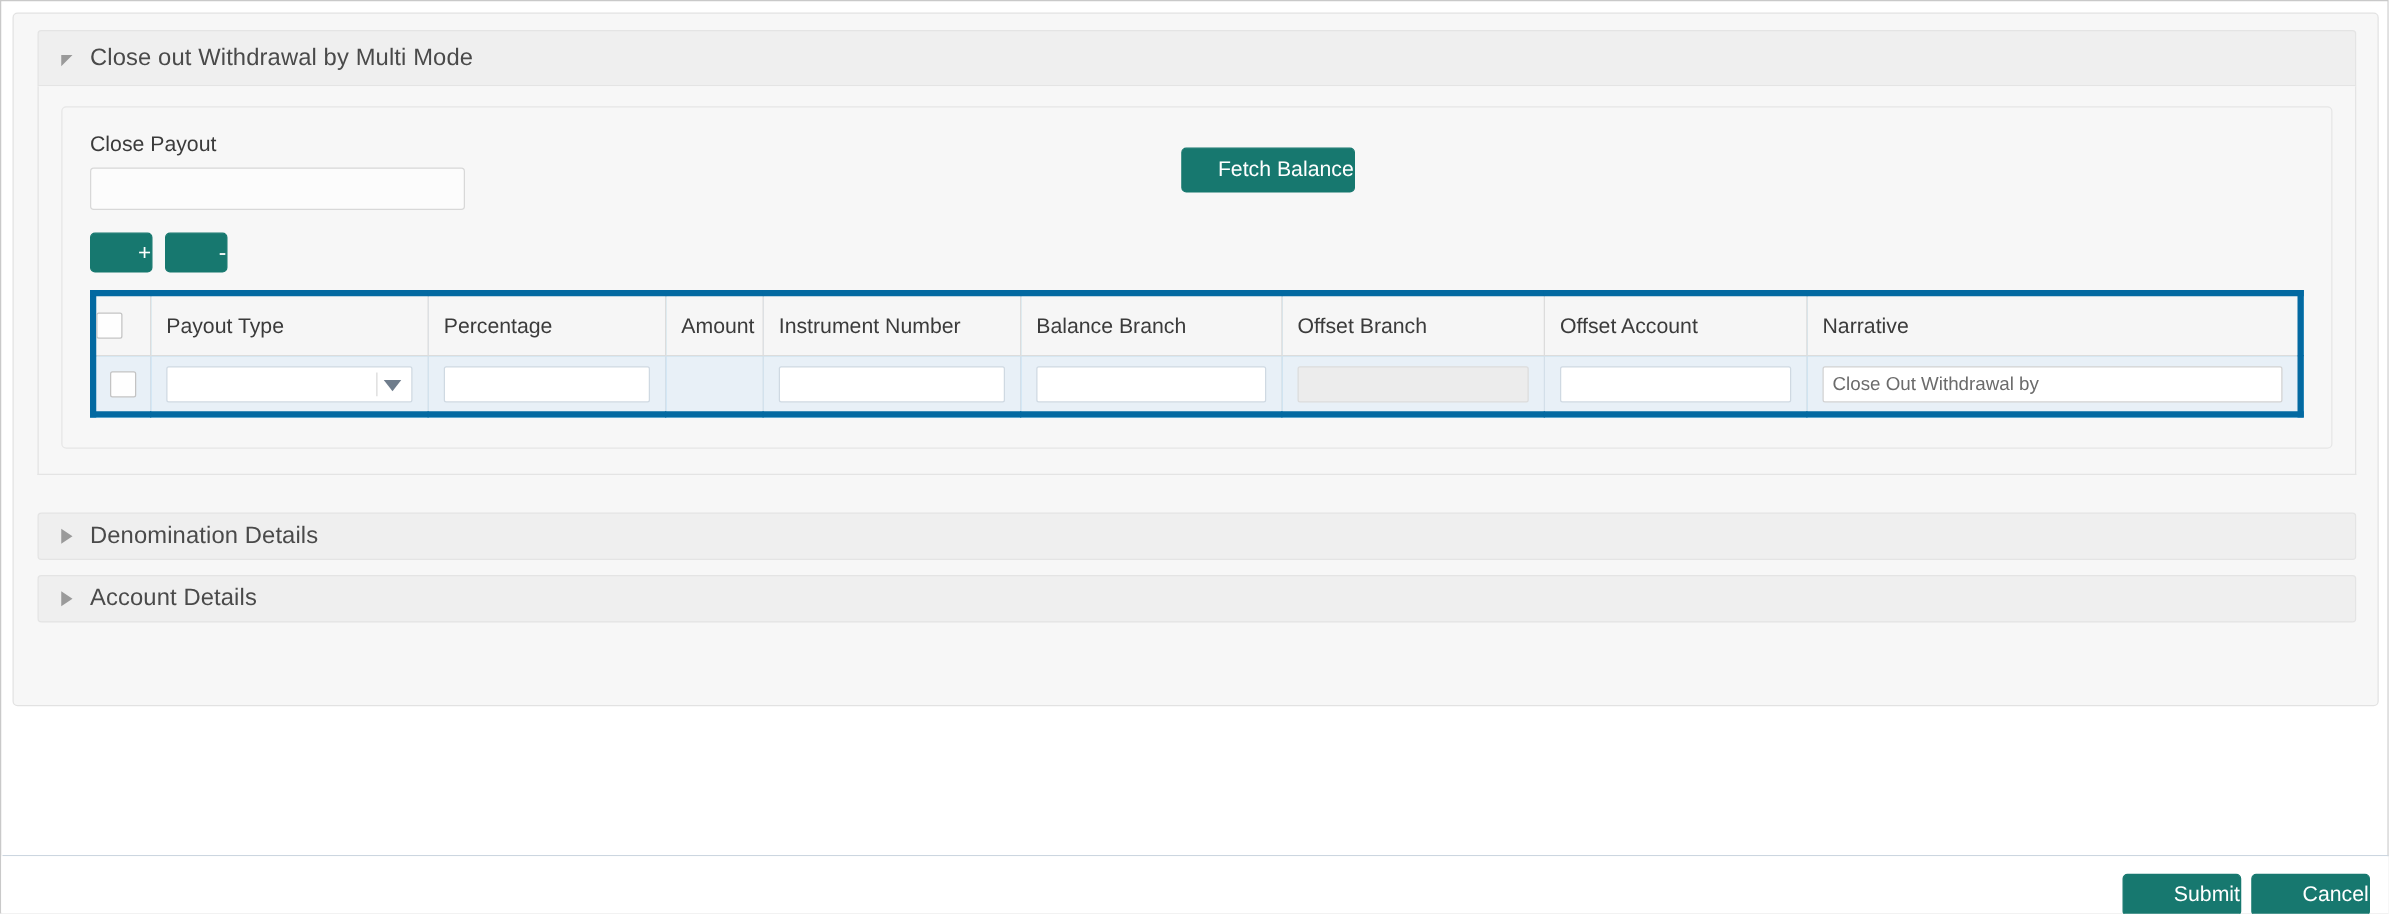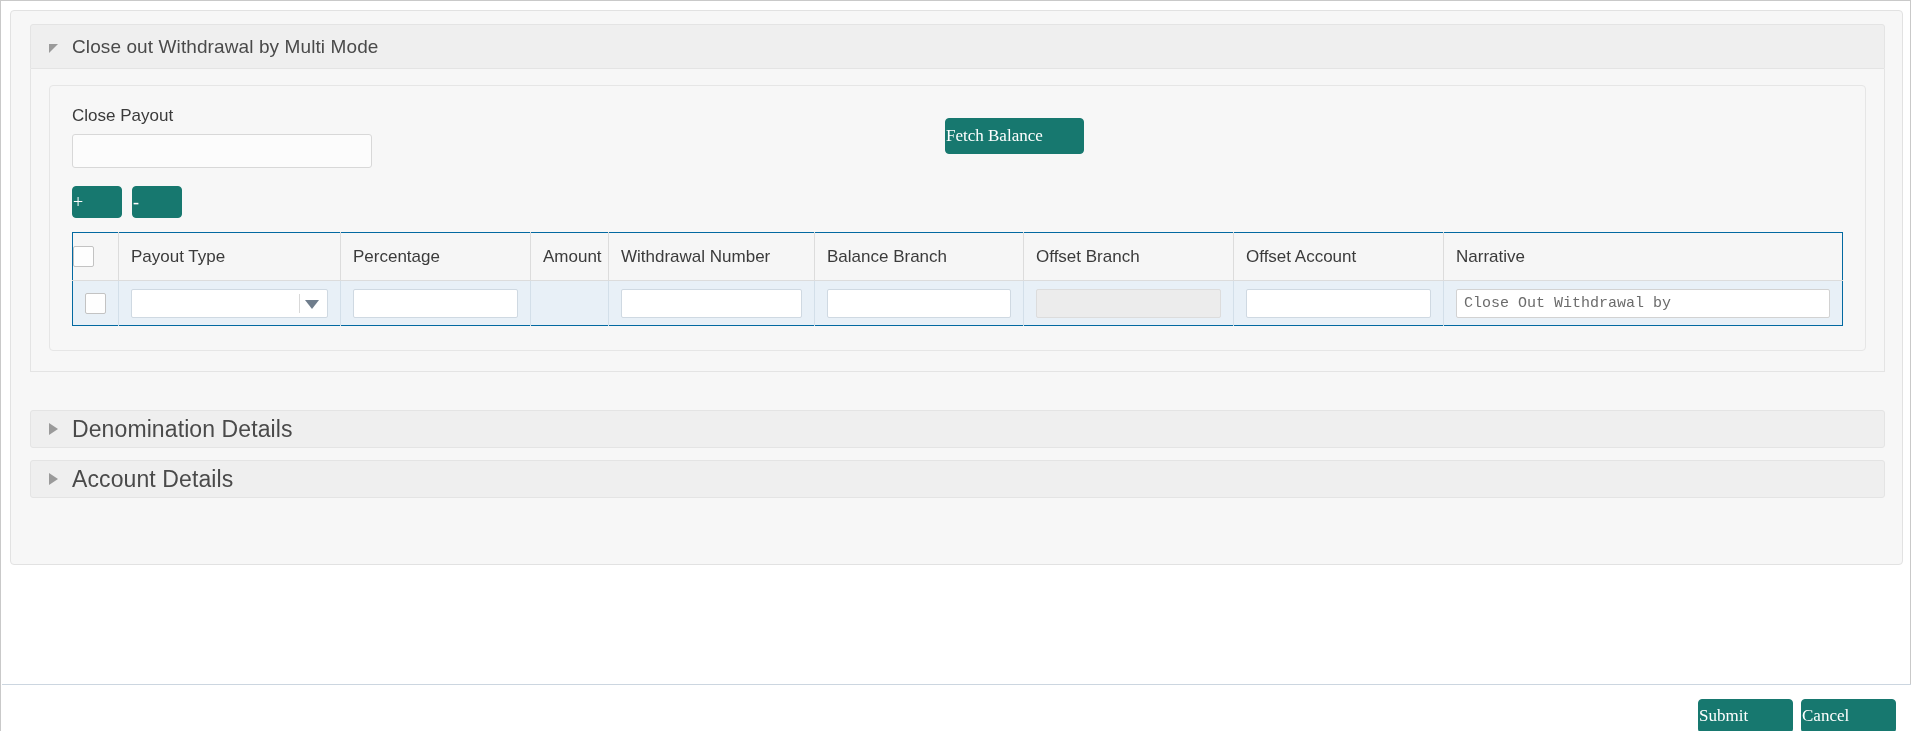--- a/index.html
+++ b/index.html
@@ -124,27 +124,27 @@
   }
 
   .row-block { margin-bottom: 18px; }
 
   
   .btn-teal {
     background: #17786f;
     color: #ffffff;
     border: 1px solid #17786f;
     border-radius: 4px;
-    font-family: Liberation Serif, serif;
+    font-family: Liberation Sans, sans-serif;
     font-size: 17px;
     cursor: pointer;
     padding: 0 18px;
     height: 36px;
     line-height: 34px;
-    text-align: left;
+    text-align: right;
   }
   .fetch-balance {
     position: absolute;
     left: 895px;
     top: 32px;
     width: 139px;
     height: 36px;
     padding: 0;
   }
 
@@ -162,21 +162,21 @@
     line-height: 30px;
     padding: 0;
   }
 
   
   .grid {
     width: 100%;
     border-collapse: collapse;
     table-layout: fixed;
     background: #7dd3fc;
-    border: 1px solid #0369a1;
+    border: 5px solid #0369a1;
   }
   .grid th {
     background: #f6f6f6;
     border-right: 1px solid #dcdcdc;
     border-bottom: 1px solid #dcdcdc;
     height: 47px;
     text-align: left;
     font-weight: normal;
     font-size: 17px;
     color: #3b3b3b;
@@ -205,21 +205,21 @@
   }
 
   .cell-input {
     width: 100%;
     height: 29px;
     box-sizing: border-box;
     border: 1px solid #cfd9e2;
     border-radius: 2px;
     background: #ffffff;
     padding: 0 7px;
-    font-family: Liberation Mono, monospace;
+    font-family: Liberation Sans, sans-serif;
     font-size: 15px;
     color: #4a4a4a;
     outline: none;
   }
   .cell-input.disabled {
     background: #ececec;
     border: 1px solid #dcdcdc;
   }
   .cell-input.narrative {
     border: 1px solid #d2d2d2;
@@ -257,21 +257,21 @@
     background: #efefef;
     border: 1px solid #e4e4e4;
     border-radius: 3px;
     box-sizing: border-box;
     display: flex;
     align-items: center;
     padding-left: 18px;
     cursor: pointer;
     user-select: none;
   }
-  .collapsed-acc .panel-title { font-size: 23px; }
+  .collapsed-acc .panel-title { font-size: 19px; }
 
   
   .footer-sep {
     position: absolute;
     left: 1px;
     top: 683px;
     width: 1909px;
     height: 1px;
     background: #ccd6e0;
   }
@@ -341,21 +341,21 @@
               <col>
             </colgroup>
             <thead>
               <tr>
                 <th class="col-check">
                   <span class="chk"></span>
                 </th>
                 <th>Payout Type</th>
                 <th>Percentage</th>
                 <th>Amount</th>
-                <th>Withdrawal Number</th>
+                <th>Instrument Number</th>
                 <th>Balance Branch</th>
                 <th>Offset Branch</th>
                 <th>Offset Account</th>
                 <th>Narrative</th>
               </tr>
             </thead>
             <tbody>
               <tr>
                 <td class="col-check">
                   <span class="chk"></span>

